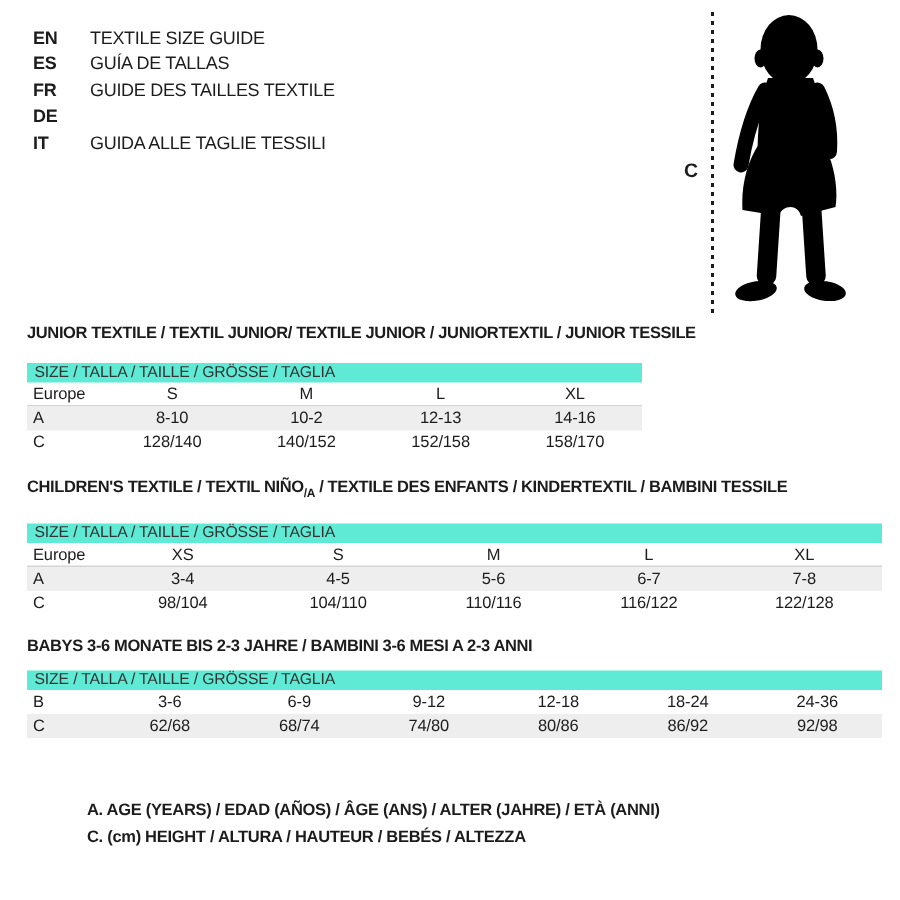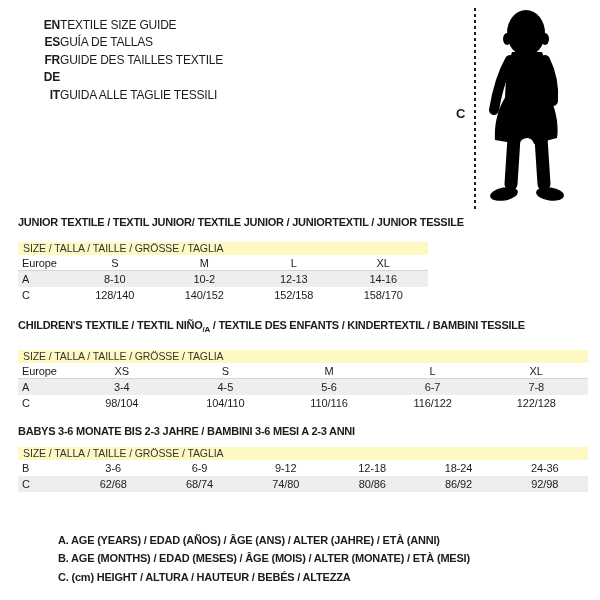--- a/index.html
+++ b/index.html
@@ -3,39 +3,39 @@
 <meta charset="utf-8">
 <style>
   * { margin:0; padding:0; box-sizing:border-box; }
   html,body { width:600px; height:600px; background:#fff; }
   body { font-family:"Liberation Sans", sans-serif; color:#1c1c1c; }
   .page { position:relative; width:600px; height:600px; background:#fff; overflow:hidden; }
 
   
   .lang-block { position:absolute; left:22px; top:16px; }
   .lang-row { display:flex; height:17.5px; align-items:center; }
-  .lang-code { width:38px; font-weight:bold; font-size:12px; letter-spacing:-0.2px;text-align:right; }
+  .lang-code { width:38px; font-weight:bold; font-size:12px; letter-spacing:-0.2px; }
   .lang-label { font-weight:normal; font-size:12px; letter-spacing:-0.2px; white-space:nowrap; }
 
   
   .dotted-line { position:absolute; left:474px; top:8px; width:2px; height:202px;
     background-image:repeating-linear-gradient(to bottom,#1c1c1c 0 3px, transparent 3px 6px); }
   .figure-label { position:absolute; left:456px; top:106px; font-weight:bold; font-size:13px; }
   .baby-svg { position:absolute; left:482px; top:8px; }
 
   
   .section { position:absolute; left:18px; }
   .sec1 { top:215px; width:410px; }
   .sec2 { top:318px; width:570px; }
   .sec3 { top:424px; width:570px; }
   .sec-title { font-size:11px; font-weight:bold; letter-spacing:-0.25px; white-space:nowrap;
     line-height:14px; margin-bottom:13px; }
   .sec3 .sec-title { margin-bottom:8px; line-height:15px; white-space:normal; }
   .sec-title sub { font-size:8px; }
-  .sizebar { height:13px; background:#fef9c3; font-size:10.5px; line-height:13px;
+  .sizebar { height:13px; background:#5eead4; font-size:10.5px; line-height:13px;
     padding-left:5px; color:#333; letter-spacing:-0.1px; }
   .trow { display:grid; height:16px; align-items:center; font-size:11px; letter-spacing:-0.1px; }
   .t4 { grid-template-columns:52px repeat(4,1fr); }
   .t5 { grid-template-columns:52px repeat(5,1fr); }
   .t6 { grid-template-columns:52px repeat(6,1fr); }
   .trow .cell { text-align:center; }
   .trow .rlabel { padding-left:4px; text-align:left; }
   .shaded { background:#eeeeee; }
   .hairline { border-bottom:1px solid #d5d5d5; }
 
@@ -164,17 +164,16 @@
       <span class="cell">68/74</span>
       <span class="cell">74/80</span>
       <span class="cell">80/86</span>
       <span class="cell">86/92</span>
       <span class="cell">92/98</span>
     </div>
   </section>
 
   <div class="legend">
     <div class="legend-line">A. AGE (YEARS) / EDAD (AÑOS) / ÂGE (ANS) / ALTER (JAHRE) / ETÀ (ANNI)</div>
-    <div class="legend-line">B. AGE (MONTHS) / EDAD (MESES) / ÂGE (MOIS) / ALTER (MONATE) / ETÀ (MESI)</div>
     <div class="legend-line">C. (cm) HEIGHT / ALTURA / HAUTEUR / BEBÉS / ALTEZZA</div>
   </div>
 
 </div>
 
 </body></html>

